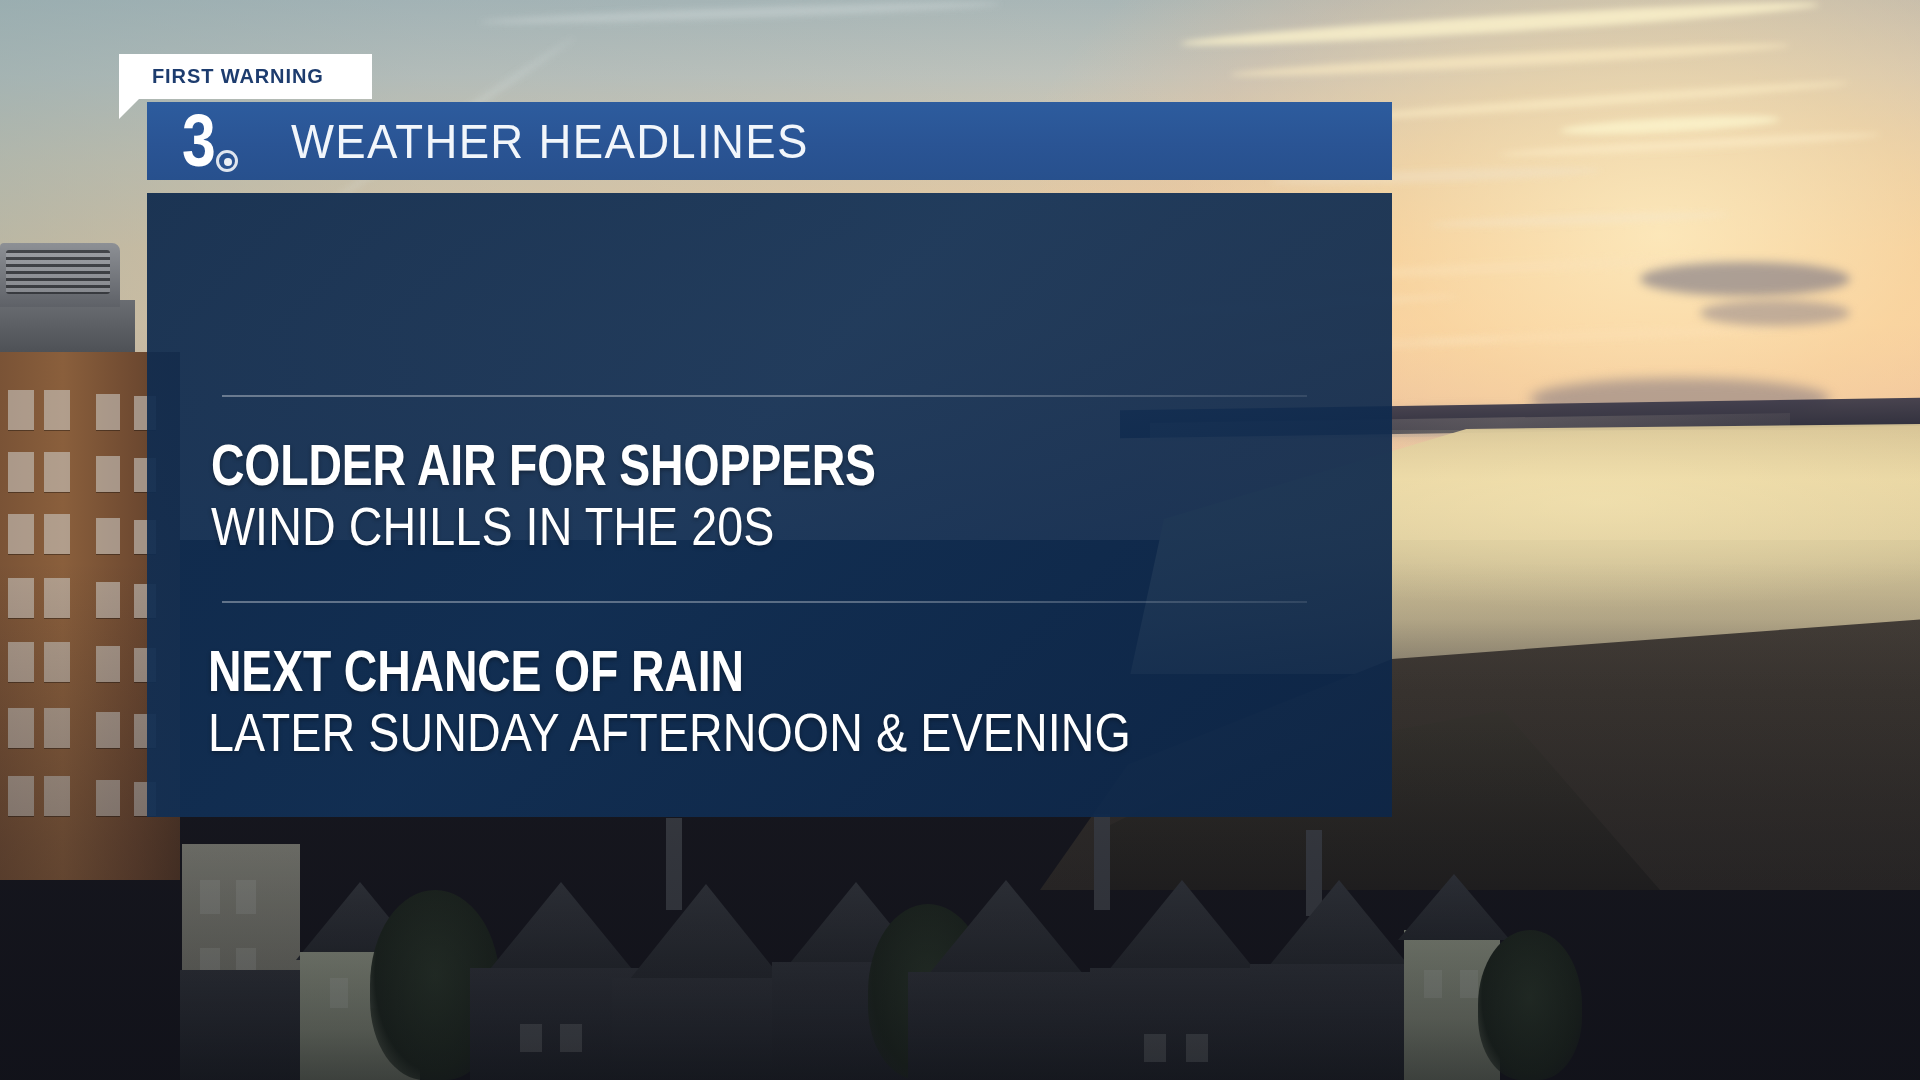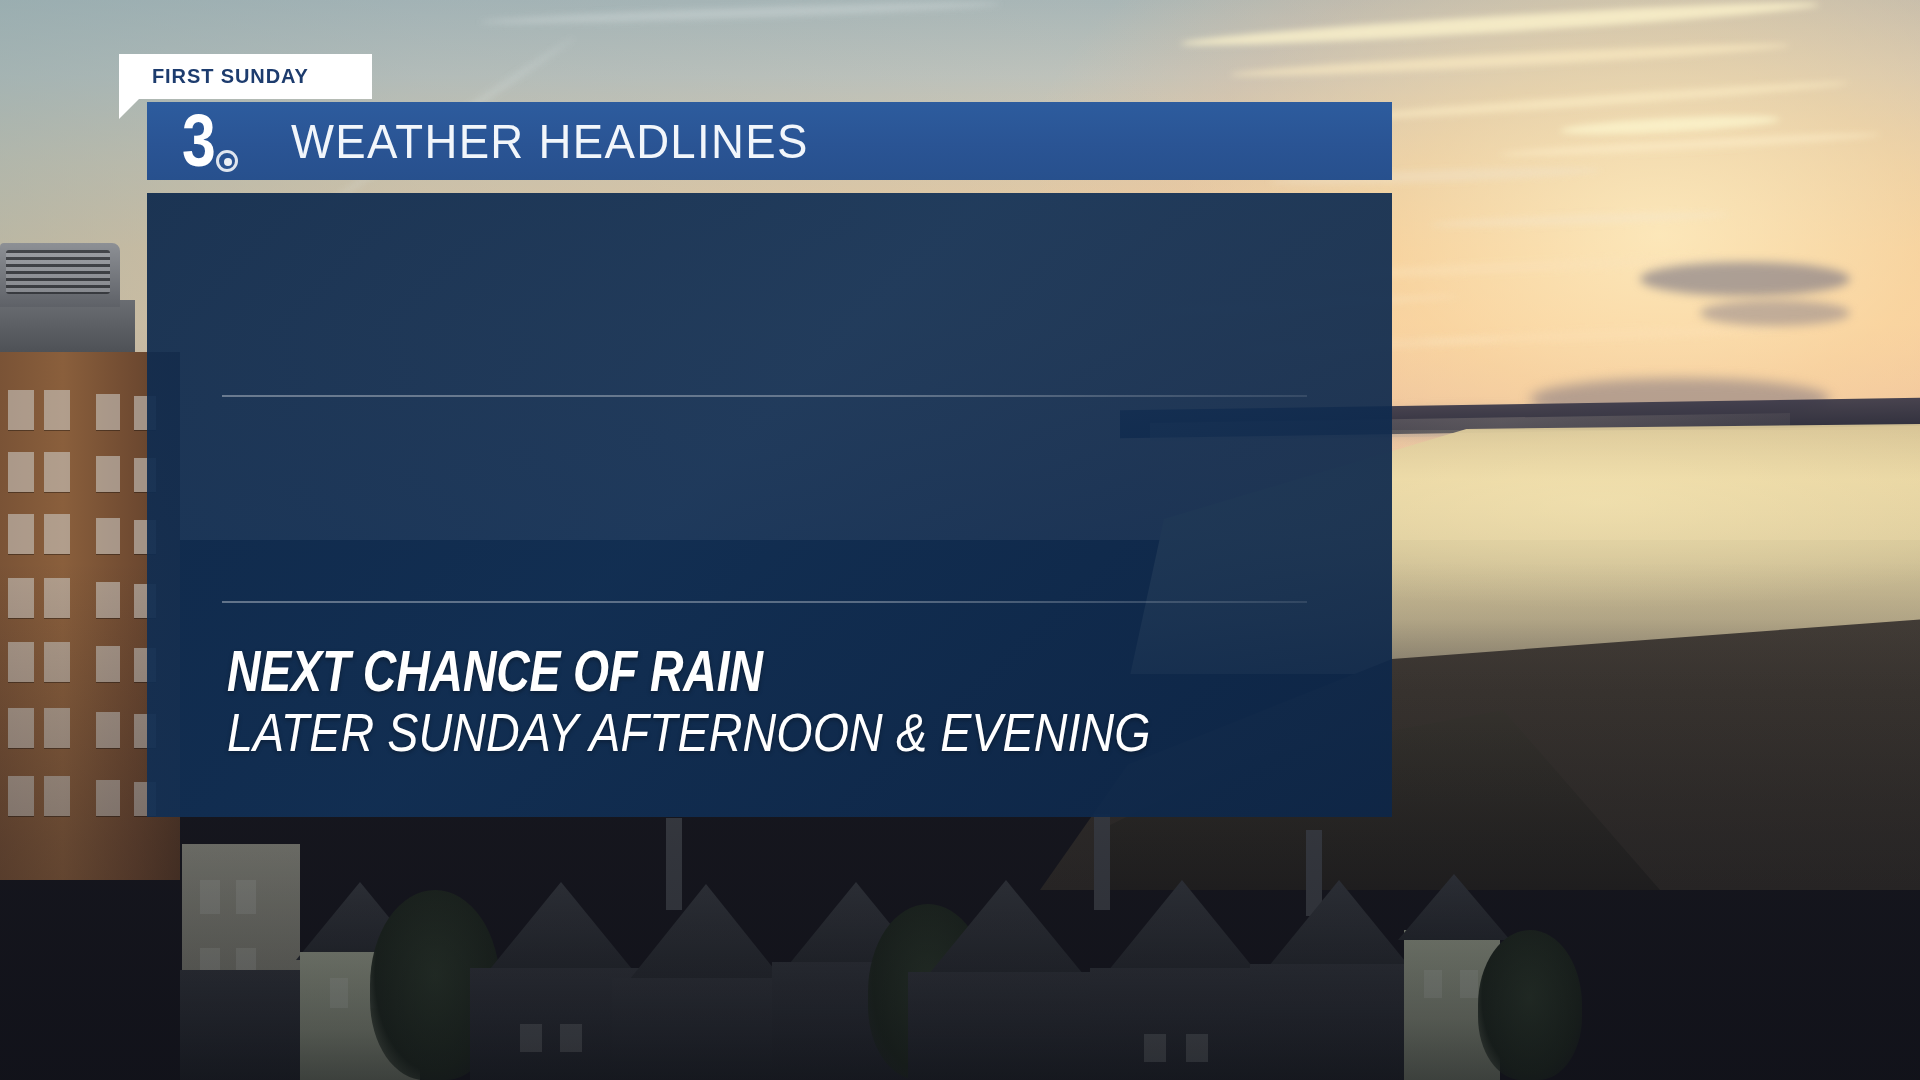--- a/index.html
+++ b/index.html
@@ -392,39 +392,43 @@
 
     <div class="tree" style="left:1478px; width:104px; height:150px;"></div>
   </div>
 
   <div class="dusk"></div>
 </div>
 
 <div id="overlay">
 
   <div class="fw-tag">
-    <span>FIRST SUNDAY</span>
+    <span>FIRST WARNING</span>
   </div>
   <div class="fw-tail"></div>
 
   <div class="hdr">
     <div class="logo3">
       <div class="num">3</div>
       <div class="mark"></div>
     </div>
     <div class="hdr-title">WEATHER HEADLINES</div>
   </div>
 
   <div class="body-panel">
 
 
     <div class="divider" style="top:202px; left:75px; width:1085px;"></div>
 
+    <div class="item" style="top:242px; left:64px;">
+      <div class="big">COLDER AIR FOR SHOPPERS</div>
+      <div class="sub">WIND CHILLS IN THE 20S</div>
+    </div>
 
     <div class="divider" style="top:408px; left:75px; width:1085px;"></div>
 
-    <div class="item" style="top:448px; left:80px;font-style:italic;">
+    <div class="item" style="top:448px; left:61px;">
       <div class="big">NEXT CHANCE OF RAIN</div>
       <div class="sub">LATER SUNDAY AFTERNOON &amp; EVENING</div>
     </div>
 
   </div>
 </div>
 
 </body></html>

